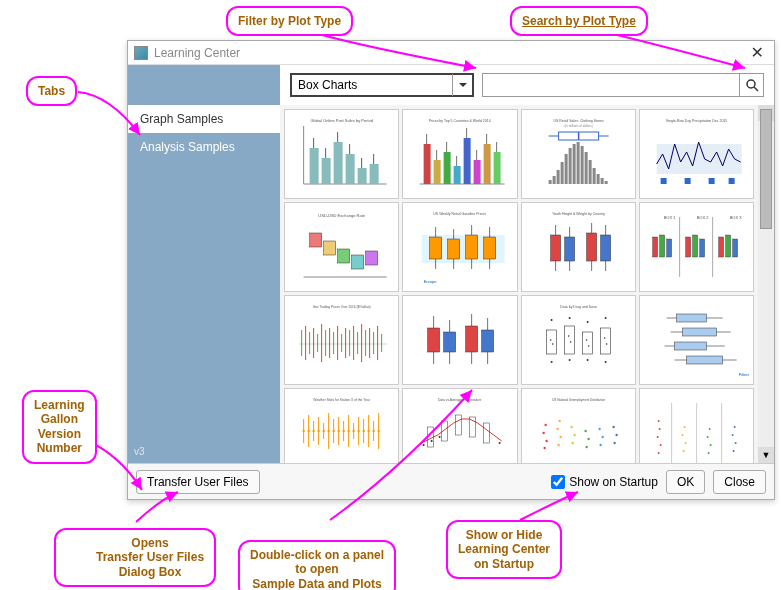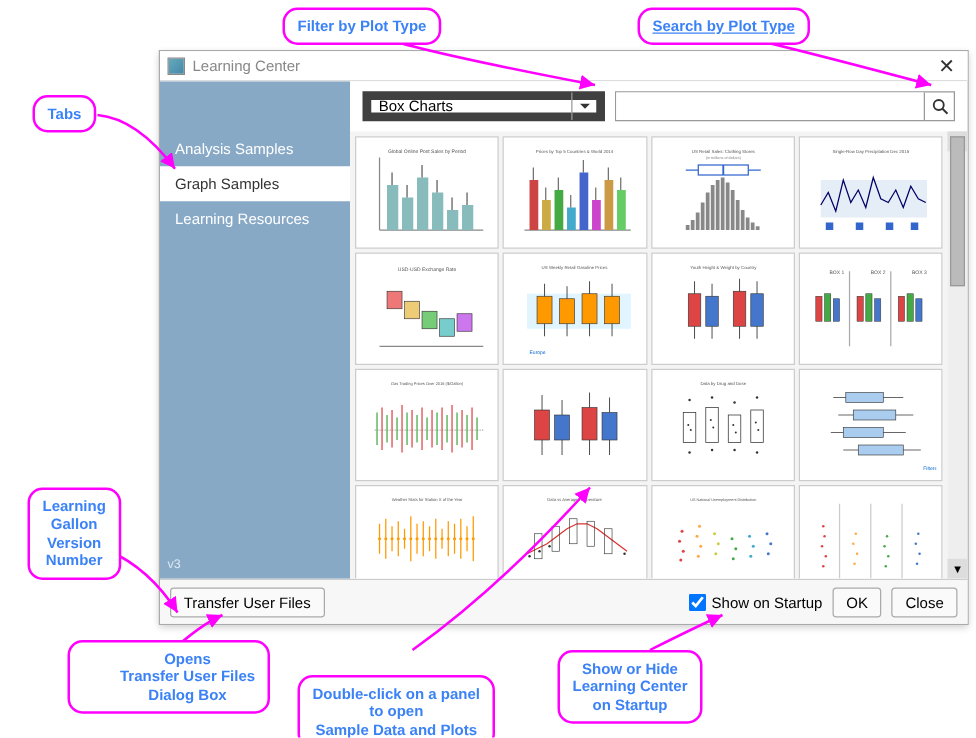--- a/index.html
+++ b/index.html
@@ -1,37 +1,37 @@
 <!DOCTYPE html>
 <html><head>
 <meta charset="utf-8">
 <style>
   * { box-sizing: border-box; margin: 0; padding: 0; }
   body { font-family: "Segoe UI", Tahoma, sans-serif; font-size: 12px; background: #fff; width: 781px; height: 590px; position: relative; overflow: hidden; }
 
   
-  .callout { position: absolute; background: #fff; border: 2px solid #f0f; border-radius: 12px; padding: 6px 10px; color: #3b82f6; font-weight: bold; font-size: 12px; text-align: center; line-height: 1.2; z-index: 100; }
+  .callout { position: absolute; background: #fff; border: 2px solid #f0f; border-radius: 12px; padding: 6px 10px; color: #a16207; font-weight: bold; font-size: 12px; text-align: center; line-height: 1.2; z-index: 100; }
   .arrow-line { position: absolute; z-index: 99; pointer-events: none; }
 
   
   .window { position: absolute; left: 127px; top: 40px; width: 648px; height: 460px; border: 1px solid #aaa; background: #fff; display: flex; flex-direction: column; box-shadow: 0 2px 6px rgba(0,0,0,0.2); }
   .titlebar { height: 24px; display: flex; align-items: center; padding: 0 6px; border-bottom: 1px solid #ddd; background: #fff; color: #888; font-size: 12px; }
   .titlebar .icon { width: 14px; height: 14px; background: linear-gradient(135deg,#6ab,#48a); margin-right: 6px; border: 1px solid #888; }
   .titlebar .close { margin-left: auto; font-size: 16px; color: #333; cursor: pointer; padding: 0 4px; }
 
   .body { flex: 1; display: flex; overflow: hidden; }
   .sidebar { width: 152px; background: #87a9c6; display: flex; flex-direction: column; position: relative; }
   .sidebar-top-gap { height: 40px; }
   .tab { height: 28px; line-height: 28px; padding-left: 12px; color: #fff; font-size: 12px; cursor: pointer; }
   .tab.active { background: #fff; color: #333; border-radius: 0; }
   .version { position: absolute; bottom: 6px; left: 6px; color: #dce7f0; font-size: 10px; }
 
   .main { flex: 1; display: flex; flex-direction: column; background: #fff; }
   .filterbar { display: flex; align-items: center; gap: 8px; padding: 8px 10px; }
-  .dropdown { display: flex; align-items: center; border: 7px solid #404040; height: 24px; }
+  .dropdown { display: flex; align-items: center; border: 2px solid #404040; height: 24px; }
   .dropdown .sel { width: 160px; padding: 0 6px; font-size: 12px; }
   .dropdown .btn { width: 20px; height: 22px; border-left: 1px solid #999; display: flex; align-items: center; justify-content: center; cursor: pointer; }
   .searchbox { flex: 1; display: flex; align-items: center; border: 1px solid #999; height: 24px; }
   .searchbox input { flex: 1; border: none; outline: none; padding: 0 6px; font-size: 12px; height: 22px; }
   .searchbox .sbtn { width: 24px; height: 22px; display: flex; align-items: center; justify-content: center; cursor: pointer; border-left: 1px solid #999; }
 
   .gallery-wrap { flex: 1; overflow: hidden; position: relative; display: flex; }
   .gallery { flex: 1; overflow: hidden; padding: 4px; display: grid; grid-template-columns: repeat(4, 1fr); grid-auto-rows: 90px; gap: 3px; background: #f4f4f4; }
   .thumb { background: #fff; border: 1px solid #ccc; position: relative; cursor: pointer; overflow: hidden; padding: 4px; }
   .thumb svg { width: 100%; height: 100%; }
@@ -52,21 +52,21 @@
 </head>
 <body>
 
 <div class="callout" style="left:26px; top:76px;">Tabs</div>
 <div class="callout" style="left:226px; top:6px;">Filter by Plot Type</div>
 <div class="callout" style="left:510px; top:6px;text-decoration:underline;">Search by Plot Type</div>
 <div class="callout" style="left:22px; top:390px; white-space:pre-line;">Learning
 Gallon
 Version
 Number</div>
-<div class="callout" style="left:54px; top:512px; white-space:pre-line;padding-left:40px;">Opens
+<div class="callout" style="left:54px; top:528px; white-space:pre-line;padding-left:40px;">Opens
 Transfer User Files
 Dialog Box</div>
 <div class="callout" style="left:238px; top:520px; white-space:pre-line;margin-top:20px;">Double-click on a panel
 to open
 Sample Data and Plots</div>
 <div class="callout" style="left:446px; top:520px; white-space:pre-line;">Show or Hide
 Learning Center
 on Startup</div>
 
 <svg class="arrow-line" style="left:0;top:0;width:781px;height:590px;">
@@ -86,23 +86,22 @@
 
 <div class="window">
   <div class="titlebar">
     <div class="icon"></div>
     <span>Learning Center</span>
     <span class="close">✕</span>
   </div>
   <div class="body">
     <div class="sidebar">
       <div class="sidebar-top-gap"></div>
+      <div class="tab active">Graph Samples</div>
       <div class="tab">Analysis Samples</div>
-      <div class="tab active">Graph Samples</div>
-      <div class="tab">Learning Resources</div>
       <div class="version">v3</div>
     </div>
     <div class="main">
       <div class="filterbar">
         <div class="dropdown">
           <div class="sel">Box Charts</div>
           <div class="btn">
               <svg width="10" height="10" viewBox="0 0 10 10">
                 <path d="M1 3 L5 7 L9 3 Z" fill="#333"></path>
               </svg>

